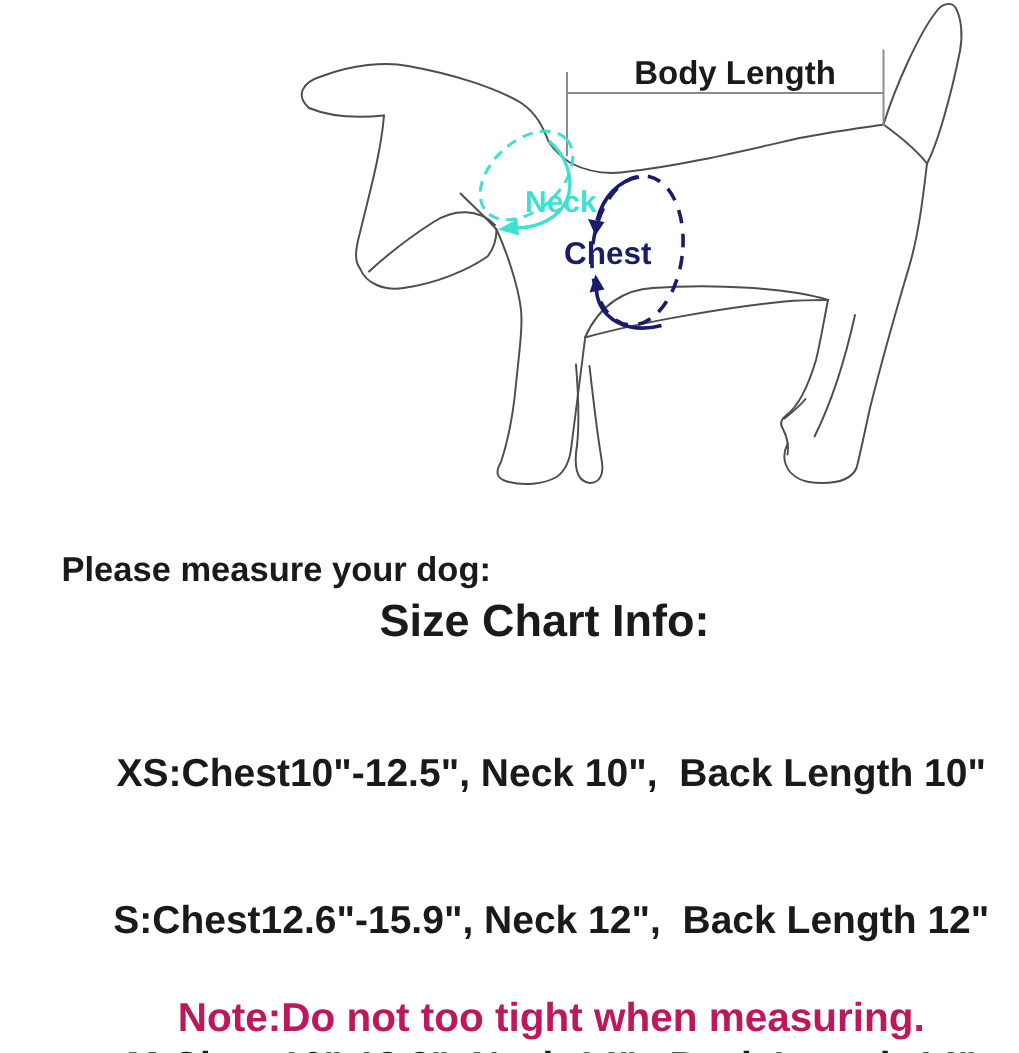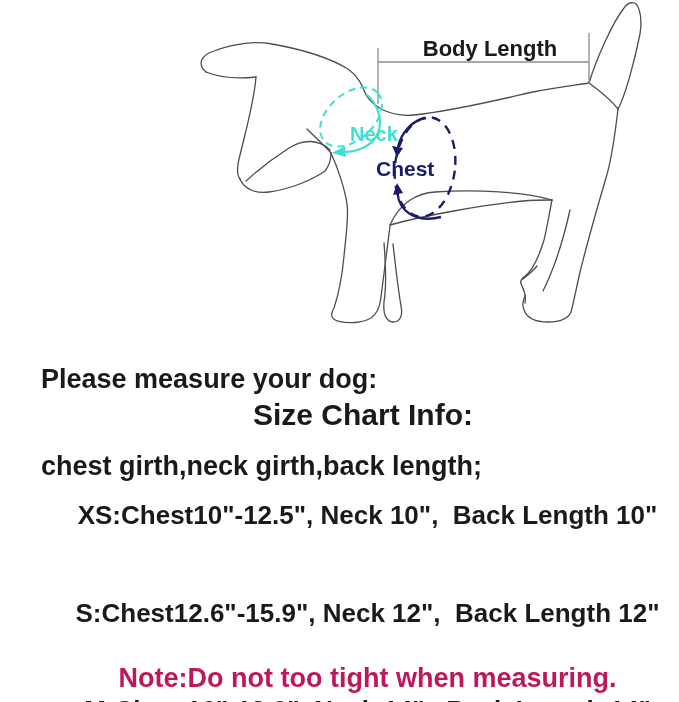--- a/index.html
+++ b/index.html
@@ -8,21 +8,21 @@
     overflow:hidden; font-family:"Liberation Sans", sans-serif;margin-left:28px;
   }
   .diagram-svg { position:absolute; left:0; top:0; }
   .dog-line { fill:none; stroke:#4d4d4d; stroke-width:1.3; stroke-linecap:round; stroke-linejoin:round; }
   .measure-line { fill:none; stroke:#8c8c8c; stroke-width:1.3; }
   .neck-stroke { fill:none; stroke:#3fe0d2; }
   .chest-stroke { fill:none; stroke:#1b1b6b; }
   .svg-label { font-family:"Liberation Sans", sans-serif; font-weight:bold; }
   .instructions {
     position:absolute; left:13px; top:307px;
-    font-size:27px; line-height:29px; font-weight:bold; color:#1a1a1a;
+    font-size:23px; line-height:29px; font-weight:bold; color:#1a1a1a;
     white-space:pre;
   }
   .chart-title {
     position:absolute; left:0; top:398px; width:670px; text-align:center;
     font-size:30px; font-weight:bold; color:#1a1a1a;
   }
   .size-rows {
     position:absolute; left:0; top:434px; width:679px; text-align:center;
     font-size:26px; line-height:32.5px; font-weight:bold; color:#1a1a1a;
     white-space:pre;
@@ -78,21 +78,20 @@
       <path class="chest-stroke" stroke-width="2.4" d="M 398,118 C 385,120 374,131 370,147"></path>
       <polygon points="369,157 364,146 375,148" fill="#1b1b6b"></polygon>
       <path class="chest-stroke" stroke-width="2.4" d="M 413,217 C 398,221 385,218 377,210 C 371,204 369,196 370,190"></path>
       <polygon points="369,183 365,195 375,193" fill="#1b1b6b"></polygon>
       <text class="svg-label" x="348" y="176" font-size="21" fill="#1b1b6b">Chest</text>
     </g>
   </svg>
 
   <div class="instructions">
     <div>Please measure your dog:</div>
-    <div>chest girth,neck girth,back length;</div>
   </div>
 
   <div class="chart-title">Size Chart Info:</div>
 
   <div class="size-rows">
     <div>XS:Chest10"-12.5", Neck 10",  Back Length 10"</div>
     <div>S:Chest12.6"-15.9", Neck 12",  Back Length 12"</div>
     <div>M:Chest16"-18.9", Neck 14",  Back Length 14"</div>
     
     

